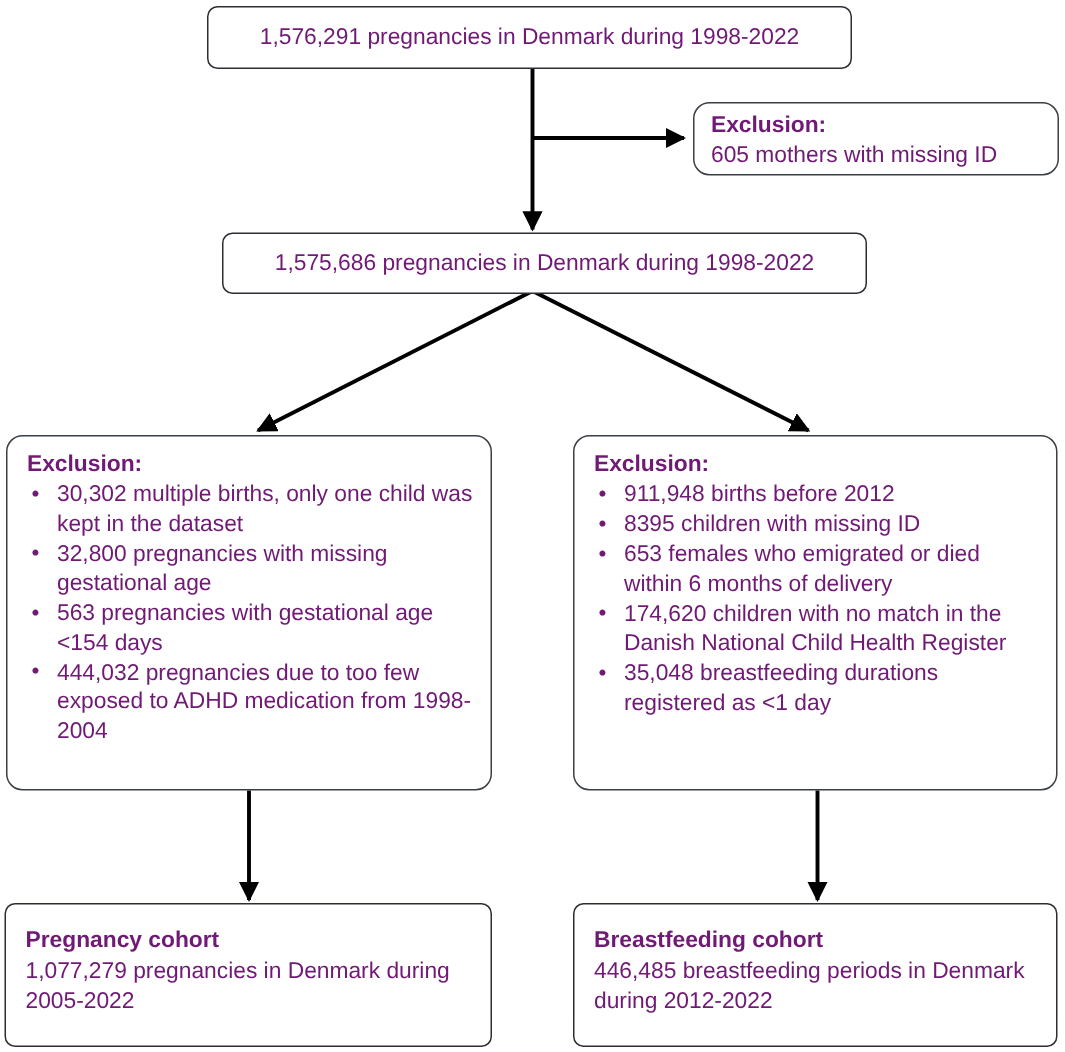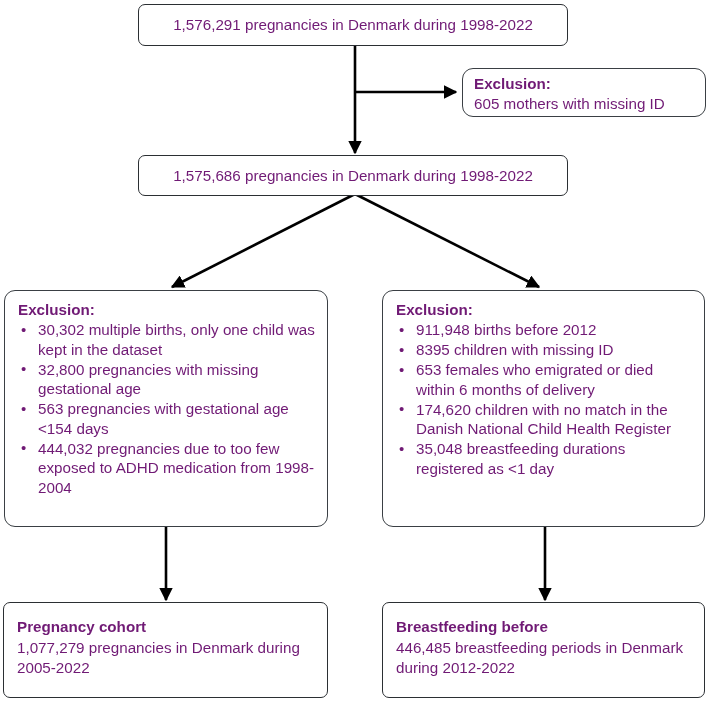--- a/index.html
+++ b/index.html
@@ -110,21 +110,21 @@
     </div>
   </div>
 
   <div class="node thin" style="left:462px; top:68px; width:244px; height:49px;">
     <div class="node-inner" style="padding:5px 10px 5px 11px;">
       <span class="hdr">Exclusion:</span>
       <span>605 mothers with missing ID</span>
     </div>
   </div>
 
-  <div class="node center" style="left:138px; top:155px; width:430px; height:41px;">
+  <div class="node center" style="left:148px; top:155px; width:430px; height:41px;">
     <div class="node-inner">
       <span class="line1">1,575,686 pregnancies in Denmark during 1998-2022</span>
     </div>
   </div>
 
   <div class="node thin" style="left:4px; top:290px; width:324px; height:237px;">
     <div class="node-inner">
       <span class="hdr">Exclusion:</span>
       <ul class="bullets">
         <li>30,302 multiple births, only one child was kept in the dataset</li>
@@ -150,18 +150,18 @@
 
   <div class="node" style="left:3px; top:602px; width:325px; height:96px;">
     <div class="node-inner" style="padding:14px 12px 9px 13px;">
       <span class="hdr">Pregnancy cohort</span>
       <span class="sub">1,077,279 pregnancies in Denmark during 2005-2022</span>
     </div>
   </div>
 
   <div class="node" style="left:382px; top:602px; width:323px; height:96px;">
     <div class="node-inner" style="padding:14px 12px 9px 13px;">
-      <span class="hdr">Breastfeeding before</span>
+      <span class="hdr">Breastfeeding cohort</span>
       <span class="sub">446,485 breastfeeding periods in Denmark during 2012-2022</span>
     </div>
   </div>
 
 </div>
 
 </body></html>

